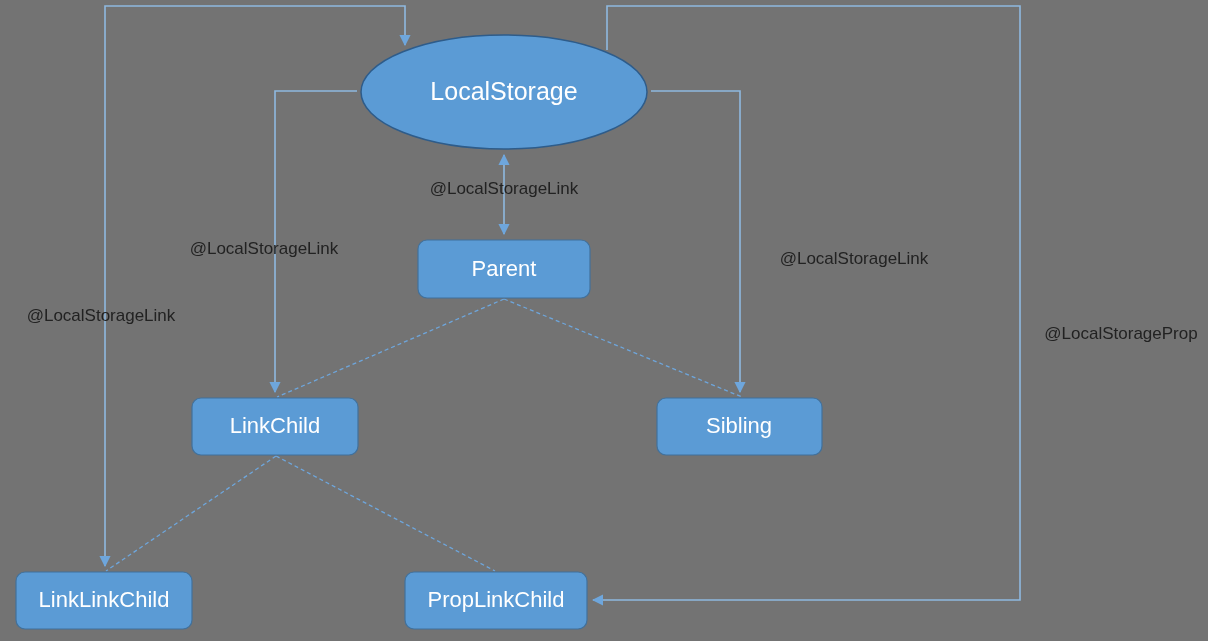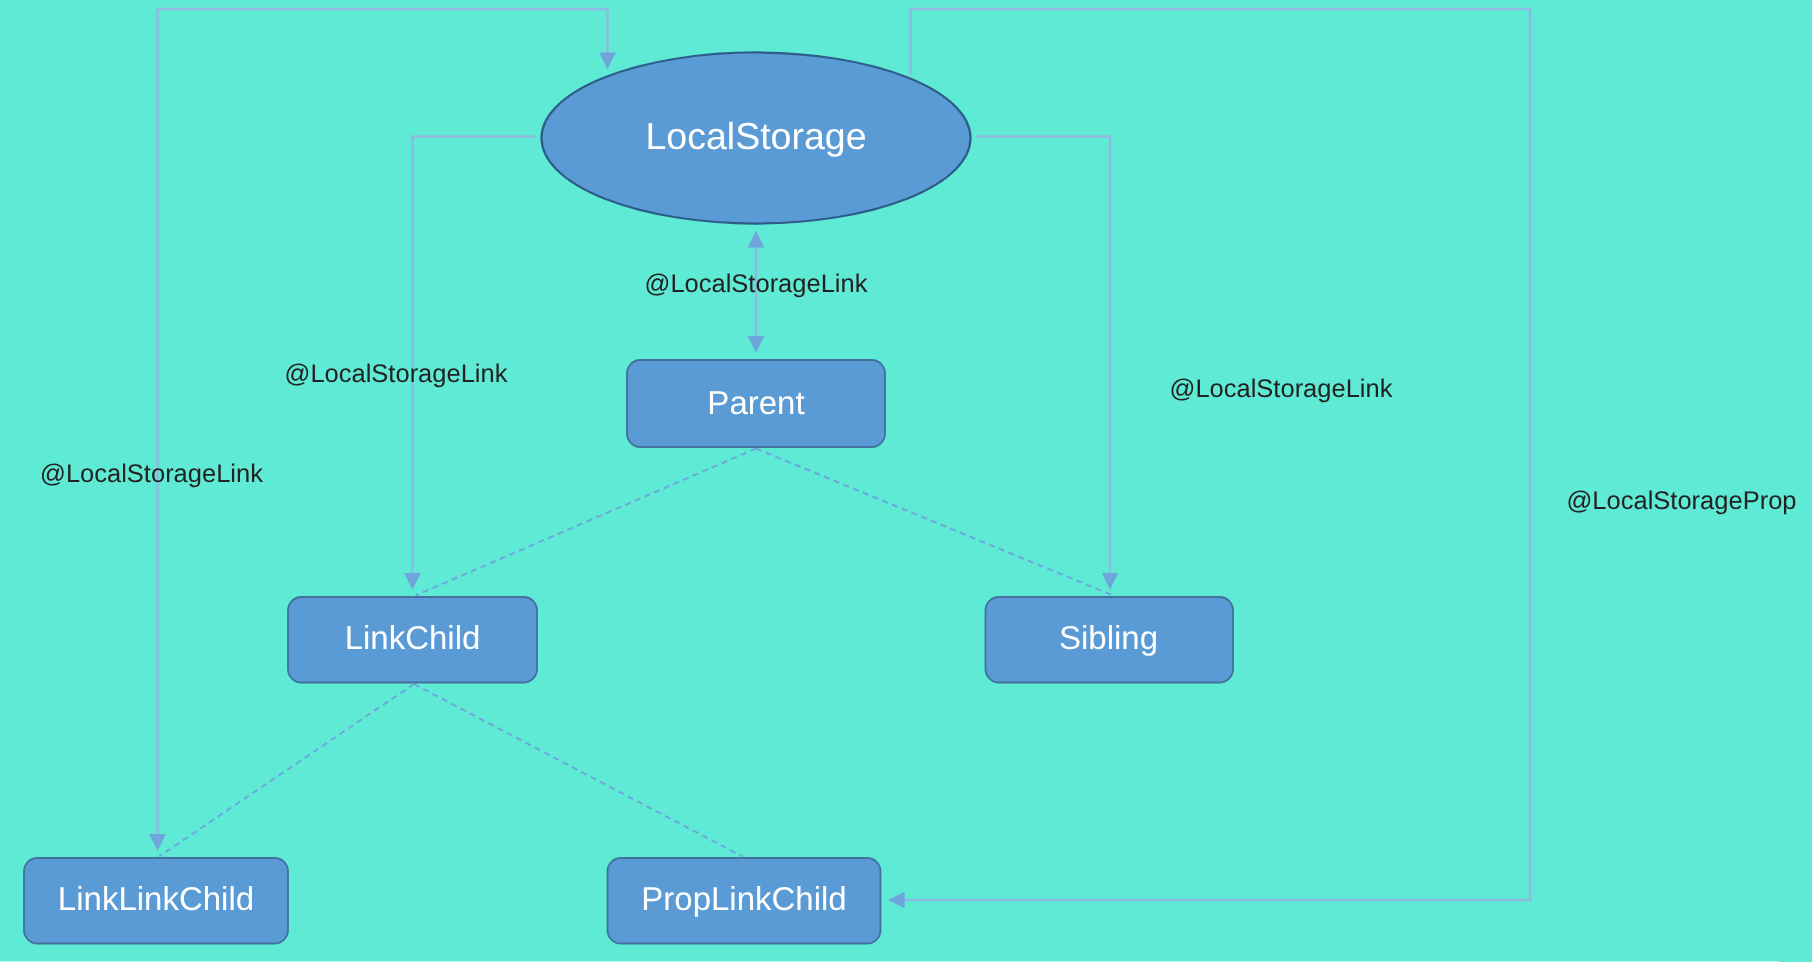--- a/index.html
+++ b/index.html
@@ -10,21 +10,21 @@
   body {
     width: 1208px;
     height: 641px;
     font-family: "Liberation Sans", sans-serif;
     overflow: hidden;
   }
   #diagram-root {
     position: relative;
     width: 1208px;
     height: 641px;
-    background: #5eead4;
+    background: #737373;
   }
   svg.diagram-canvas {
     position: absolute;
     top: 0;
     left: 0;
     width: 1208px;
     height: 641px;
   }
   .node-shape {
     fill: #5B9BD5;

